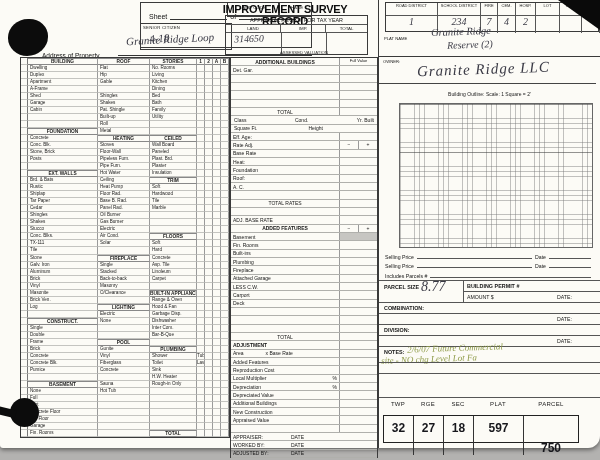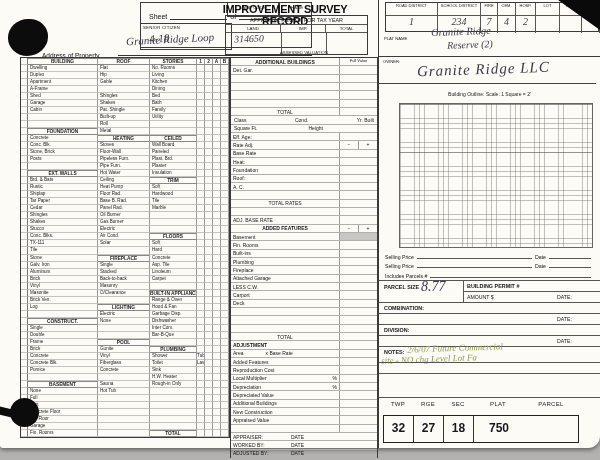--- a/index.html
+++ b/index.html
@@ -79,21 +79,21 @@
   .sellrow { position:absolute; left:6px; right:6px; height:9px; display:flex; align-items:flex-end; font-size:5.2px; color:#161616; }
   .sellrow .fill { flex:1; border-bottom:1px solid #555; margin:0 3px 1px 3px; }
   .rline { position:absolute; left:0; right:0; border-bottom:1px solid #555; }
   .rlbl { position:absolute; font-size:5.2px; color:#161616; }
   .rlbl.b { font-weight:bold; font-size:5.4px; }
   .vline { position:absolute; border-left:1px solid #555; }
   .btable { position:absolute; left:4px; top:358px; width:196px; height:28px; border:1px solid #222; display:grid;
             grid-template-columns:30px 30px 30px 50px 1fr; }
   .btable div { border-right:1px solid #333; text-align:center; font-size:12px; font-weight:bold; color:#17171c;
                 font-family:"Liberation Sans", sans-serif; padding-top:5px; }
-  .btable div:last-child { border-right:none; }
+  .btable div:last-child { border-right:none;margin-top:20px; }
   .bhead { position:absolute; top:344px; left:4px; width:196px; display:grid; grid-template-columns:30px 30px 30px 50px 1fr; }
   .bhead div { text-align:center; font-size:6px; color:#222; letter-spacing:.3px; }
 
   
   .blob1 { position:absolute; left:8px; top:19px; width:40px; height:37px; background:#0c0c0c; border-radius:50% 46% 52% 48%; }
   .blob2 { position:absolute; left:10px; top:398px; width:29px; height:29px; background:#0c0c0c; border-radius:50%; }
   .blob2tail { position:absolute; left:-4px; top:408px; width:20px; height:8px; background:#0c0c0c; transform:rotate(14deg); }
   .wedge { position:absolute; right:0; top:0; width:0; height:0; border-top:30px solid #0a0a0a; border-left:42px solid transparent; }
 </style>
 </head>
@@ -874,20 +874,21 @@
         <div>TWP</div>
         <div>RGE</div>
         <div>SEC</div>
         <div>PLAT</div>
         <div>PARCEL</div>
       </div>
     <div class="btable">
         <div>32</div>
         <div>27</div>
         <div>18</div>
+        <div>597</div>
         <div>750</div>
       </div>
   </div>
 
   <div class="blob1"></div>
   <div class="blob2"></div>
   <div class="blob2tail"></div>
   <div class="wedge"></div>
 </div>
 

